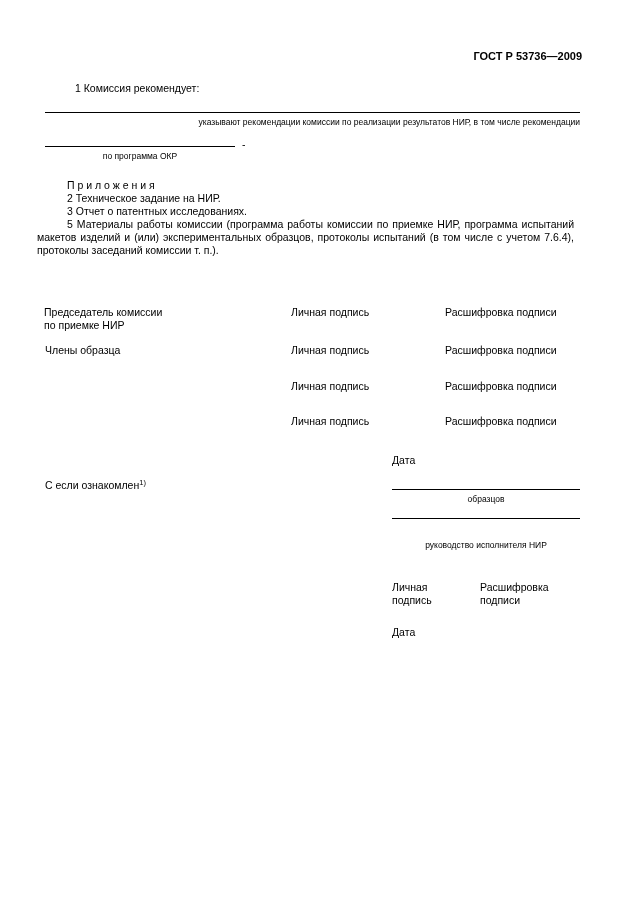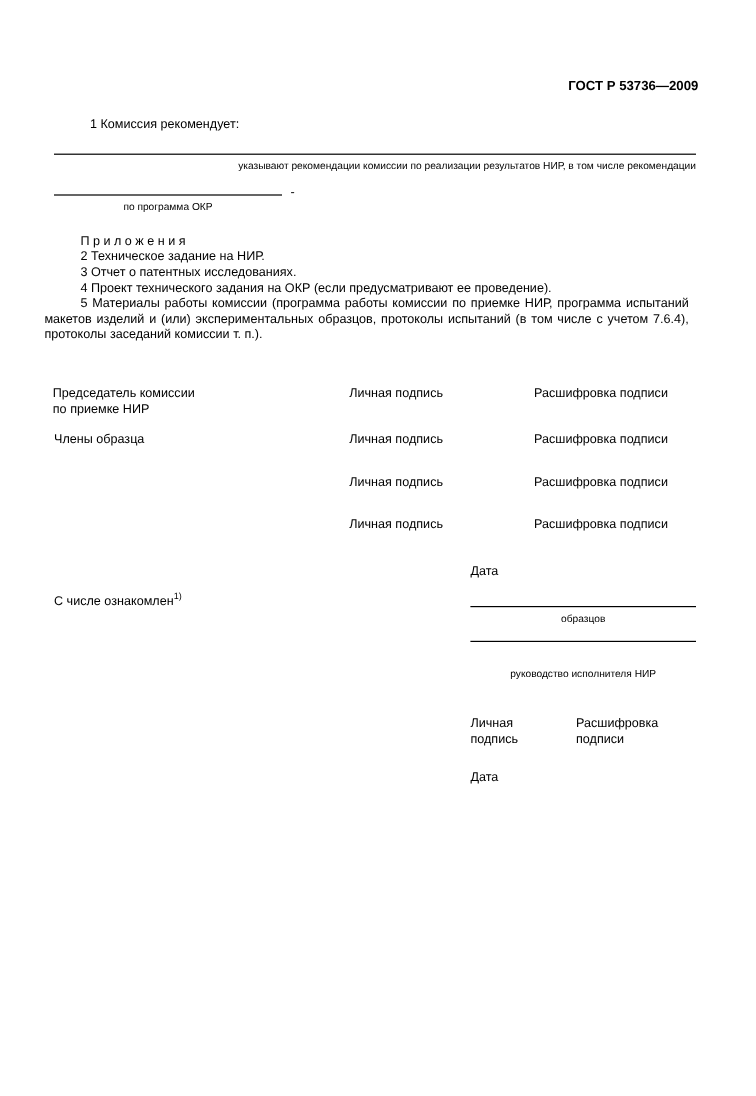--- a/index.html
+++ b/index.html
@@ -7,21 +7,21 @@
   .page {
     position: relative;
     width: 630px;
     height: 696px;
     background: #ffffff;
     color: #000000;
     font-family: "Liberation Sans", sans-serif;
     font-size: 10.5px;
     line-height: 13px;
     overflow: hidden;
-    margin: 16px auto;
+    margin: 0 auto;
   }
   .abs { position: absolute; }
   .bold { font-weight: bold; }
   .small { font-size: 8.5px; line-height: 10px; }
   .center { text-align: center; }
   .rule { border-bottom: 1px solid #000; height: 0; }
   .indent { text-indent: 30px; }
   .justify { text-align: justify; }
   sup { font-size: 7.5px; vertical-align: super; line-height: 0; }
 </style>
@@ -38,21 +38,20 @@
   <div class="abs small center" style="left:45px; top:117px; width:535px;text-align:right;">указывают рекомендации комиссии по реализации результатов НИР, в том числе рекомендации</div>
 
   <div class="abs rule" style="left:45px; top:146px; width:190px;"></div>
   <div class="abs" style="left:242px; top:138px;">-</div>
   <div class="abs small center" style="left:45px; top:151px; width:190px;">по программа ОКР</div>
 
   <div class="abs" style="left:37px; top:179px; width:537px;">
     <div class="indent">П р и л о ж е н и я</div>
     <div class="indent">2 Техническое задание на НИР.</div>
     <div class="indent">3 Отчет о патентных исследованиях.</div>
-    <div class="indent">4 Проект технического задания на ОКР (если предусматривают ее проведение).</div>
     <div class="indent justify">5 Материалы работы комиссии (программа работы комиссии по приемке НИР, программа испытаний макетов изделий и (или) экспериментальных образцов, протоколы испытаний (в том числе с учетом 7.6.4), протоколы заседаний комиссии т. п.).</div>
   </div>
 
   <div class="abs" style="left:44px; top:306px; width:240px;">
     <div>Председатель комиссии</div>
     <div>по приемке НИР</div>
   </div>
   <div class="abs" style="left:291px; top:306px;">Личная подпись</div>
   <div class="abs" style="left:445px; top:306px;">Расшифровка подписи</div>
 
@@ -65,21 +64,21 @@
 
   <div class="abs" style="left:291px; top:380px;">Личная подпись</div>
   <div class="abs" style="left:445px; top:380px;">Расшифровка подписи</div>
 
   <div class="abs" style="left:291px; top:415px;">Личная подпись</div>
   <div class="abs" style="left:445px; top:415px;">Расшифровка подписи</div>
 
   <div class="abs" style="left:392px; top:454px;">Дата</div>
 
   <div class="abs" style="left:45px; top:479px;">
-    <span>С числе ознакомлен</span><sup>1)</sup>
+    <span>С если ознакомлен</span><sup>1)</sup>
   </div>
 
   <div class="abs rule" style="left:392px; top:489px; width:188px;"></div>
   <div class="abs small center" style="left:392px; top:494px; width:188px;">образцов</div>
 
   <div class="abs rule" style="left:392px; top:518px; width:188px;"></div>
   <div class="abs small center" style="left:392px; top:540px; width:188px;">руководство исполнителя НИР</div>
 
   <div class="abs" style="left:392px; top:581px;">
     <div>Личная</div>

